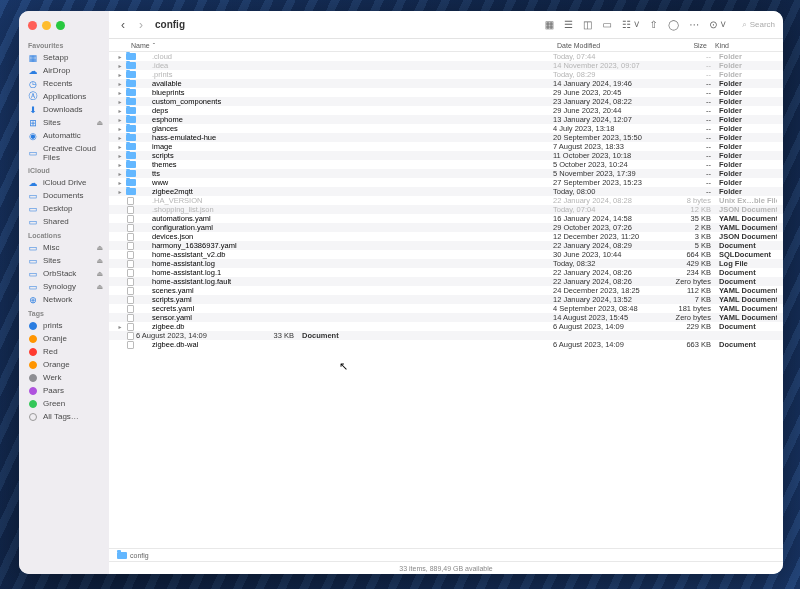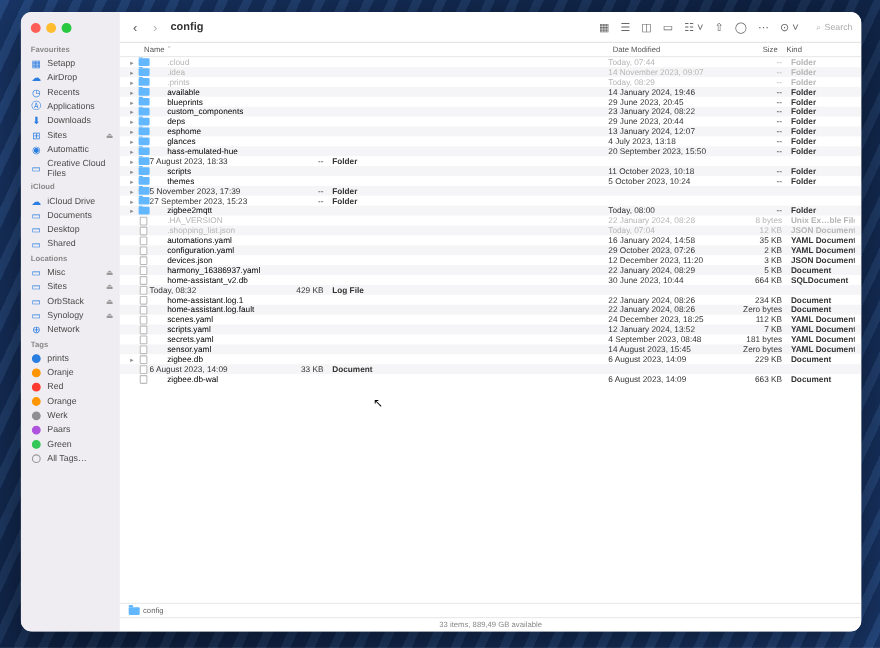--- a/index.html
+++ b/index.html
@@ -318,20 +318,21 @@
           <span class="nm">hass-emulated-hue</span>
           <span class="dt">20 September 2023, 15:50</span>
           <span class="sz">--</span>
           <span class="kd">Folder</span>
         </div>
         <div class="row">
           <span class="disc">▸</span>
           <span class="ic">
             <span class="folder-ic"></span>
           </span>
+          <span class="nm">image</span>
           <span class="dt">7 August 2023, 18:33</span>
           <span class="sz">--</span>
           <span class="kd">Folder</span>
         </div>
         <div class="row">
           <span class="disc">▸</span>
           <span class="ic">
             <span class="folder-ic"></span>
           </span>
           <span class="nm">scripts</span>
@@ -347,29 +348,31 @@
           <span class="nm">themes</span>
           <span class="dt">5 October 2023, 10:24</span>
           <span class="sz">--</span>
           <span class="kd">Folder</span>
         </div>
         <div class="row">
           <span class="disc">▸</span>
           <span class="ic">
             <span class="folder-ic"></span>
           </span>
+          <span class="nm">tts</span>
           <span class="dt">5 November 2023, 17:39</span>
           <span class="sz">--</span>
           <span class="kd">Folder</span>
         </div>
         <div class="row">
           <span class="disc">▸</span>
           <span class="ic">
             <span class="folder-ic"></span>
           </span>
+          <span class="nm">www</span>
           <span class="dt">27 September 2023, 15:23</span>
           <span class="sz">--</span>
           <span class="kd">Folder</span>
         </div>
         <div class="row">
           <span class="disc">▸</span>
           <span class="ic">
             <span class="folder-ic"></span>
           </span>
           <span class="nm">zigbee2mqtt</span>
@@ -445,20 +448,21 @@
           <span class="nm">home-assistant_v2.db</span>
           <span class="dt">30 June 2023, 10:44</span>
           <span class="sz">664 KB</span>
           <span class="kd">SQLDocument</span>
         </div>
         <div class="row">
           <span class="disc"></span>
           <span class="ic">
             <span class="file-ic"></span>
           </span>
+          <span class="nm">home-assistant.log</span>
           <span class="dt">Today, 08:32</span>
           <span class="sz">429 KB</span>
           <span class="kd">Log File</span>
         </div>
         <div class="row">
           <span class="disc"></span>
           <span class="ic">
             <span class="file-ic"></span>
           </span>
           <span class="nm">home-assistant.log.1</span>

